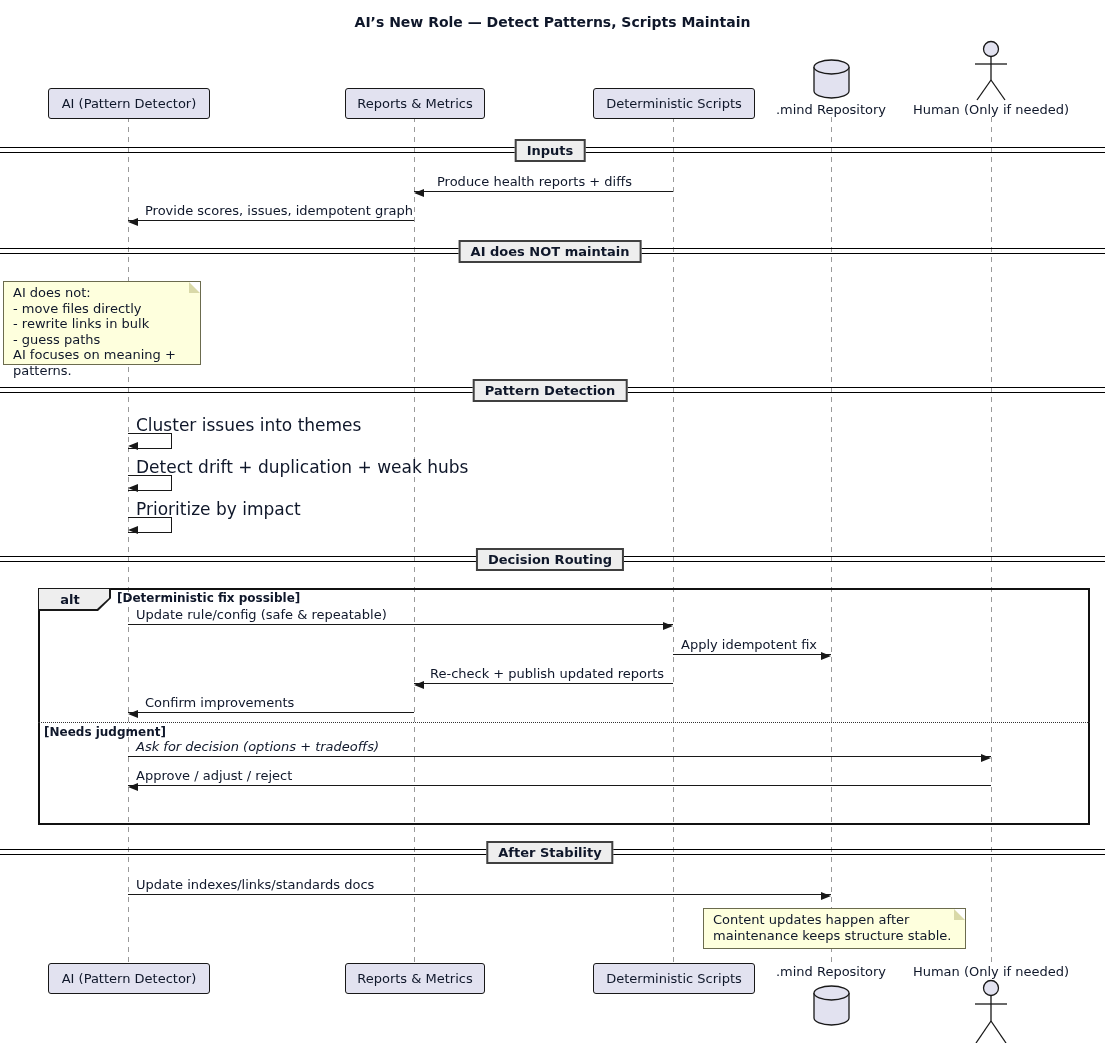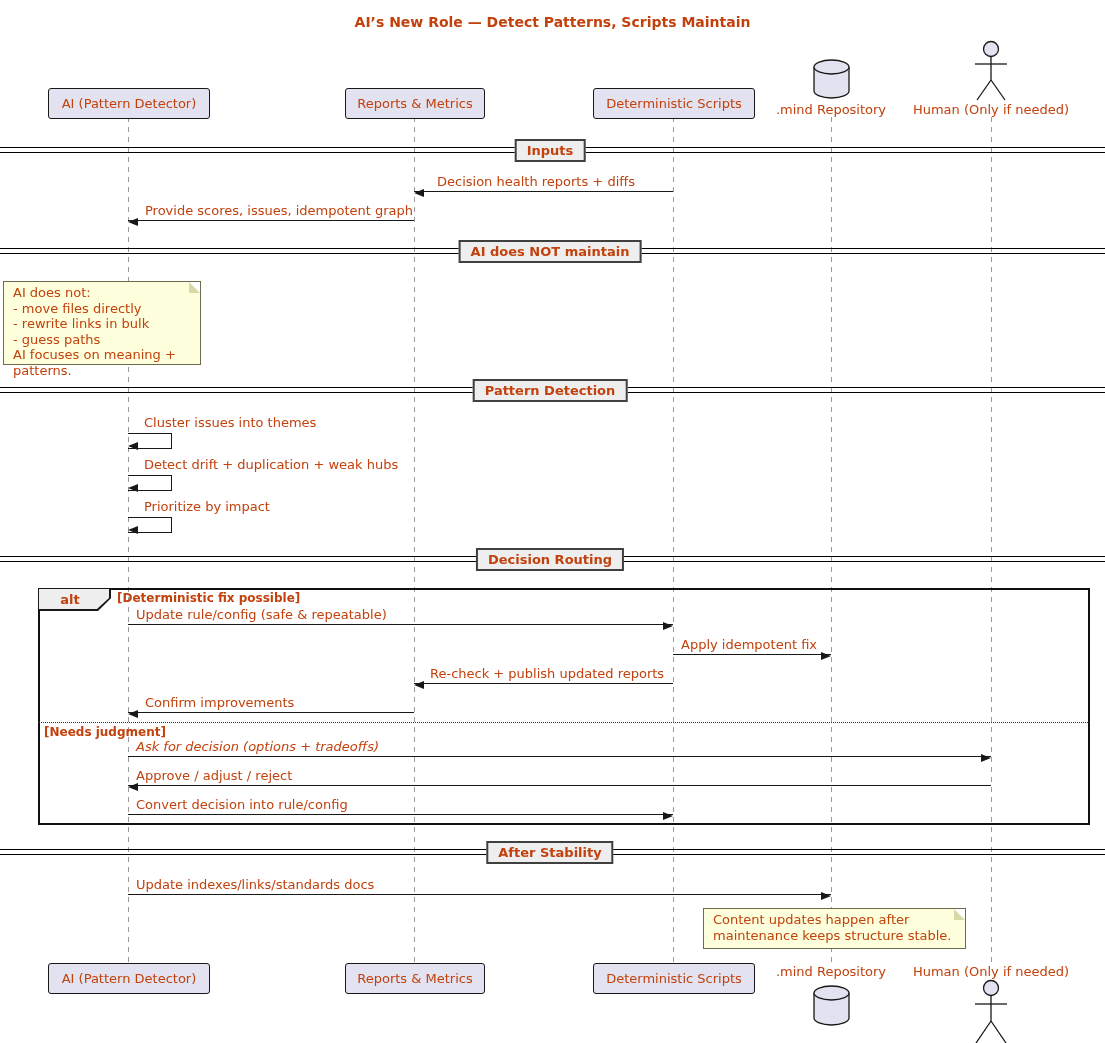--- a/index.html
+++ b/index.html
@@ -1,38 +1,38 @@
 <!DOCTYPE html>
 <html><head>
 <meta charset="utf-8">
 <style>
   html,body{margin:0;padding:0;background:#fff;}
   #canvas{
     position:relative;width:1105px;height:1043px;overflow:hidden;background:#fff;
-    font-family:"DejaVu Sans","Liberation Sans",sans-serif;color:#c2410c;
+    font-family:"DejaVu Sans","Liberation Sans",sans-serif;color:#0f172a;
   }
   .abs{position:absolute;}
   .title{left:0;right:0;top:14px;text-align:center;font-weight:bold;font-size:14px;}
   .lifeline{width:1px;top:117px;height:846px;
     background:repeating-linear-gradient(to bottom,#9a9a9a 0 5px,transparent 5px 10px);}
   .pbox{height:29px;background:#E2E2F0;border:1px solid #181818;border-radius:3px;
     display:flex;align-items:center;justify-content:center;font-size:13px;z-index:5;}
   .plabel{font-size:13px;text-align:center;z-index:5;}
   .divider-lines{left:0;width:1105px;height:4px;border-top:1px solid #000;border-bottom:1px solid #000;z-index:2;}
   .divider-box{background:#EEEEEE;border:2px solid #404040;padding:2px 10px;font-weight:bold;
     font-size:13px;transform:translateX(-50%);z-index:3;white-space:nowrap;}
   .msg{height:18px;z-index:3;}
   .msg .line{position:absolute;left:0;right:0;bottom:0;border-bottom:1px solid #181818;}
   .msg .lbl{position:absolute;bottom:3px;font-size:13px;white-space:nowrap;}
   .ah{width:0;height:0;border-top:4.5px solid transparent;border-bottom:4.5px solid transparent;z-index:4;}
   .ah.left{border-right:10px solid #181818;}
   .ah.right{border-left:10px solid #181818;}
   .selfhook{width:43px;height:14px;border-top:1px solid #181818;border-right:1px solid #181818;
     border-bottom:1px solid #181818;z-index:3;}
-  .selflbl{font-size:13px;white-space:nowrap;z-index:3;margin-left:8px;}
+  .selflbl{font-size:17px;white-space:nowrap;z-index:3;}
   .note{background:#FEFFDD;border:1px solid #6b6b4e;font-size:13px;line-height:15.6px;
     padding:3px 9px;z-index:6;box-sizing:border-box;}
   .note .fold{position:absolute;top:0;right:0;width:0;height:0;
     border-top:11px solid #fff;border-left:11px solid #d9d9a8;}
   .frame{border:2px solid #111;z-index:2;box-sizing:border-box;background:transparent;}
   .alt-tab-border{left:38px;top:588px;width:73px;height:23px;background:#181818;z-index:3;
     clip-path:polygon(0 0,100% 0,100% 45%,calc(100% - 13px) 100%,0 100%);}
   .alt-tab{left:39px;top:589px;width:70px;height:20px;background:#EEEEEE;z-index:4;
     clip-path:polygon(0 0,100% 0,100% 45%,calc(100% - 12px) 100%,0 100%);
     display:flex;align-items:center;justify-content:center;font-weight:bold;font-size:13px;padding-right:8px;box-sizing:border-box;}
@@ -73,21 +73,21 @@
       <line x1="20" y1="40" x2="6" y2="60" stroke="#181818" stroke-width="1.3"></line>
       <line x1="20" y1="40" x2="34" y2="60" stroke="#181818" stroke-width="1.3"></line>
     </svg>
   </div>
   <div class="abs plabel" style="left:901px;top:102px;width:180px;">Human (Only if needed)</div>
 
   <div class="abs divider-lines" style="top:147px;"></div>
   <div class="abs divider-box" style="left:550px;top:139px;">Inputs</div>
 
   <div class="abs msg" style="left:414px;top:174px;width:259px;">
-    <span class="lbl" style="left:23px;">Decision health reports + diffs</span>
+    <span class="lbl" style="left:23px;">Produce health reports + diffs</span>
     <div class="line"></div>
     <div class="ah left abs" style="left:0;bottom:-5px;"></div>
   </div>
 
   <div class="abs msg" style="left:128px;top:203px;width:286px;">
     <span class="lbl" style="left:17px;">Provide scores, issues, idempotent graph</span>
     <div class="line"></div>
     <div class="ah left abs" style="left:0;bottom:-5px;"></div>
   </div>
 
@@ -158,25 +158,20 @@
     <div class="line"></div>
     <div class="ah right abs" style="right:0;bottom:-5px;"></div>
   </div>
 
   <div class="abs msg" style="left:128px;top:768px;width:863px;">
     <span class="lbl" style="left:8px;">Approve / adjust / reject</span>
     <div class="line"></div>
     <div class="ah left abs" style="left:0;bottom:-5px;"></div>
   </div>
 
-  <div class="abs msg" style="left:128px;top:797px;width:545px;">
-    <span class="lbl" style="left:8px;">Convert decision into rule/config</span>
-    <div class="line"></div>
-    <div class="ah right abs" style="right:0;bottom:-5px;"></div>
-  </div>
 
   <div class="abs divider-lines" style="top:849px;"></div>
   <div class="abs divider-box" style="left:550px;top:841px;">After Stability</div>
 
   <div class="abs msg" style="left:128px;top:877px;width:703px;">
     <span class="lbl" style="left:8px;">Update indexes/links/standards docs</span>
     <div class="line"></div>
     <div class="ah right abs" style="right:0;bottom:-5px;"></div>
   </div>
 

